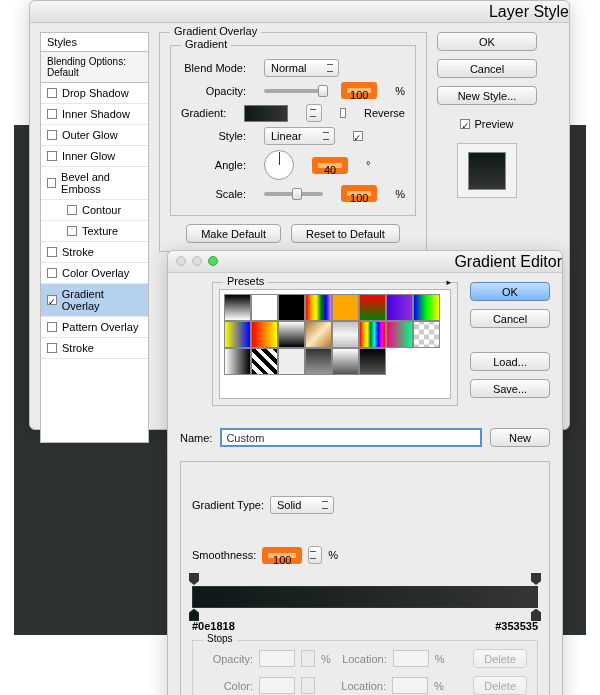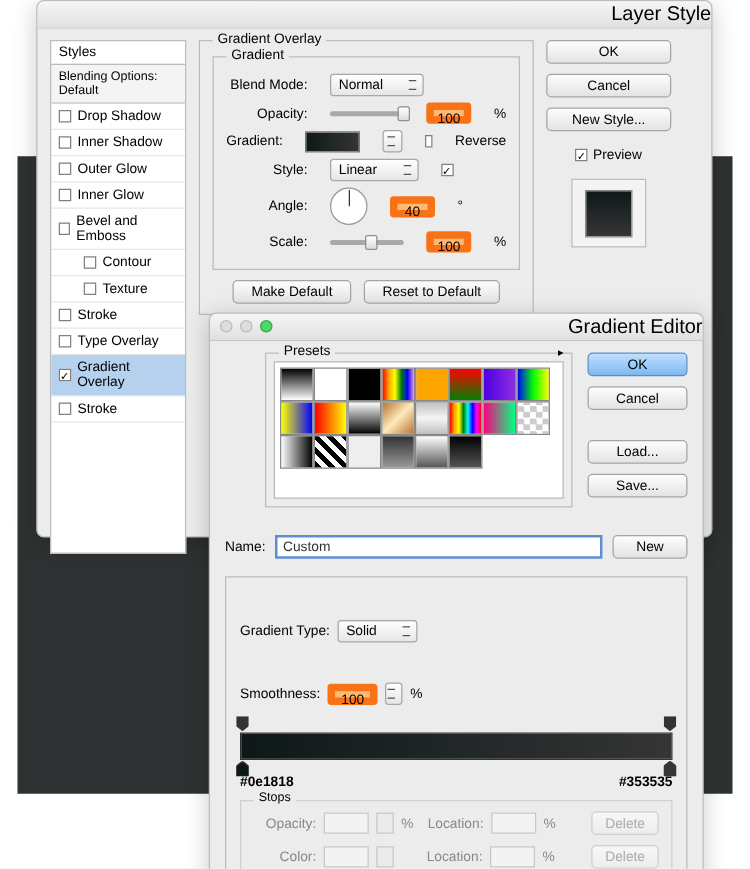--- a/index.html
+++ b/index.html
@@ -111,25 +111,29 @@
           <div class="row indent">
             <span class="cb"></span>
             <span>Texture</span>
           </div>
           <div class="row">
             <span class="cb"></span>
             <span>Stroke</span>
           </div>
           <div class="row">
             <span class="cb"></span>
-            <span>Type Overlay</span>
+            <span>Color Overlay</span>
           </div>
           <div class="row sel">
             <span class="cb checked"></span>
             <span>Gradient Overlay</span>
+          </div>
+          <div class="row">
+            <span class="cb"></span>
+            <span>Pattern Overlay</span>
           </div>
           <div class="row">
             <span class="cb"></span>
             <span>Stroke</span>
           </div>
         </div>
     </div>
     <div class="mid-col">
       <div class="fieldset">
         <span class="fs-title">Gradient Overlay</span>

